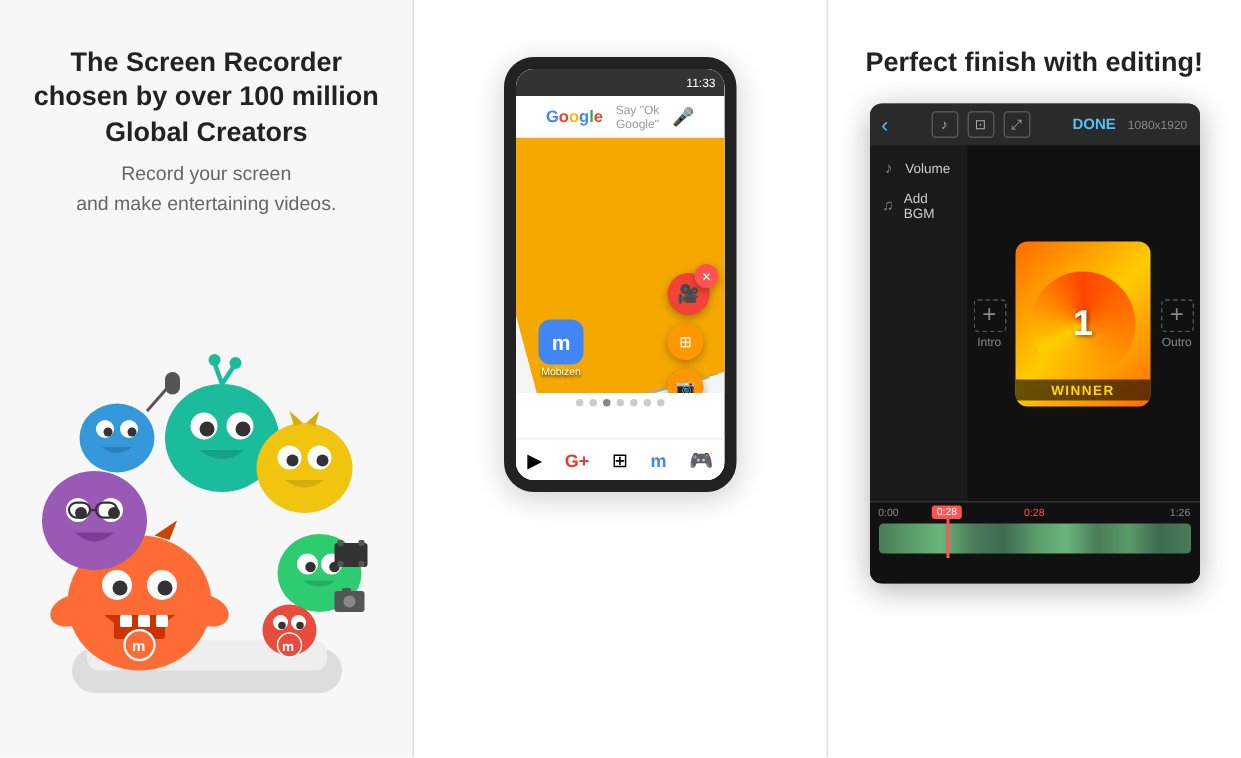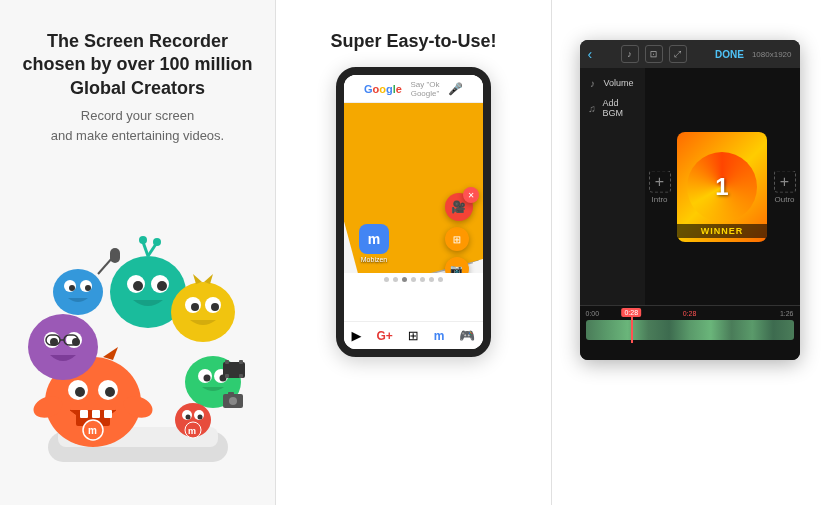--- a/index.html
+++ b/index.html
@@ -517,25 +517,27 @@
       <rect x="205" y="200" width="22" height="16" rx="2" fill="#333"></rect>
       <rect x="207" y="198" width="4" height="4" rx="1" fill="#555"></rect>
       <rect x="221" y="198" width="4" height="4" rx="1" fill="#555"></rect>
       <rect x="207" y="212" width="4" height="4" rx="1" fill="#555"></rect>
       <rect x="221" y="212" width="4" height="4" rx="1" fill="#555"></rect>
     </svg>
   </div>
 </div>
 
 <div class="panel panel-2">
-  <div class="panel-title">Super Easy-to-Use!</div>
 
   <div class="phone-mockup">
     <div class="phone-screen">
 
+      <div class="phone-status-bar">
+        <span>11:33</span>
+      </div>
 
       <div class="phone-google-bar">
         <div class="google-logo">
           <span>G</span><span>o</span><span>o</span><span>g</span><span>l</span><span>e</span>
         </div>
         <span style="flex:1; text-align:center; font-size:8px; color:#999;">Say "Ok Google"</span>
         <span style="font-size:12px; color:#4285f4;">🎤</span>
       </div>
 
       <div class="phone-wallpaper">
@@ -573,20 +575,21 @@
         <span style="font-size:12px; color:#e53935; font-weight:bold;">G+</span>
         <span style="font-size:13px;">⊞</span>
         <span style="font-size:12px; font-weight:bold; color:#4285f4;">m</span>
         <span style="font-size:13px;">🎮</span>
       </div>
     </div>
   </div>
 </div>
 
 <div class="panel panel-3">
+  <div class="panel-title">Perfect finish with editing!</div>
 
   <div class="editor-mockup">
 
     <div class="editor-top-bar">
       <span class="editor-back">‹</span>
       <div class="editor-icons">
         <div class="editor-icon-btn">♪</div>
         <div class="editor-icon-btn">⊡</div>
         <div class="editor-icon-btn">⤢</div>
       </div>

